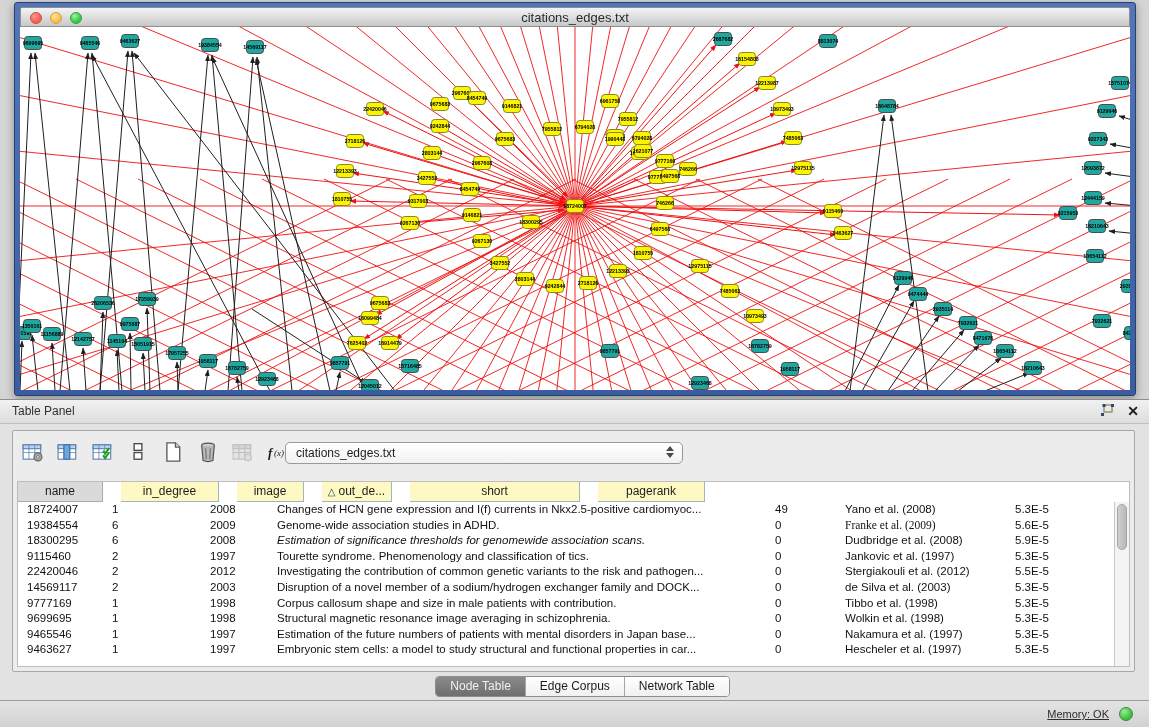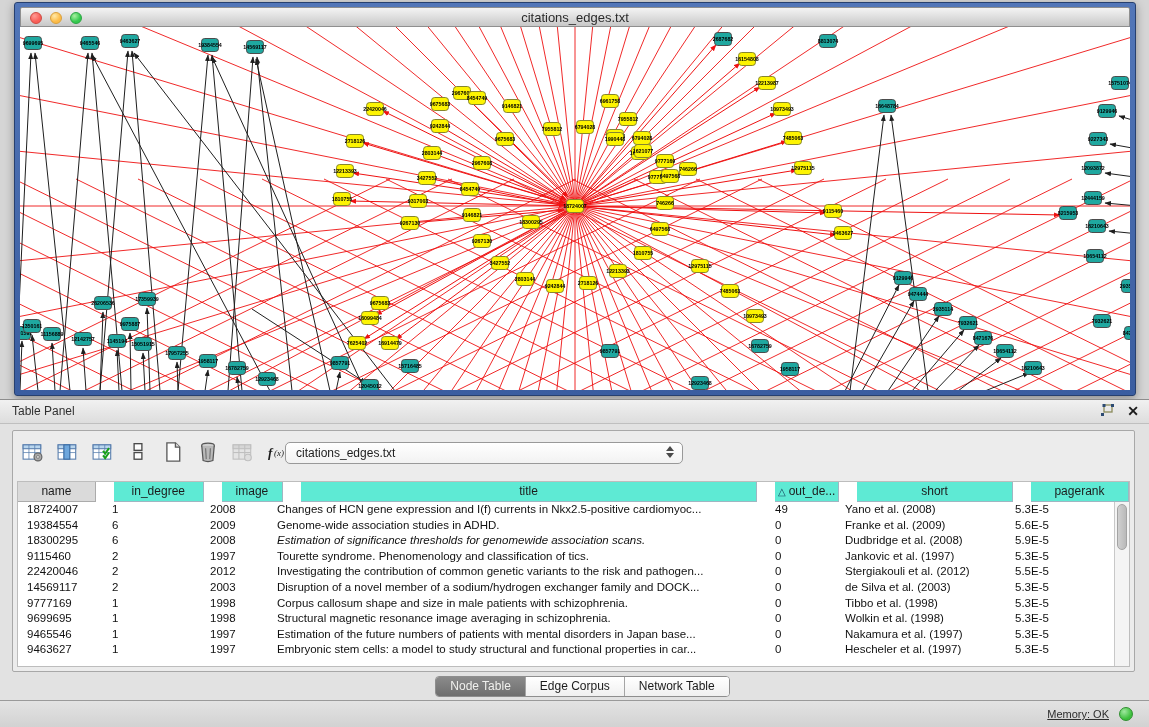--- a/index.html
+++ b/index.html
@@ -38,21 +38,21 @@
   .tbicon svg { display:block; }
   #table-combo { position:absolute; left:272px; top:11px; width:398px; height:22px; background:linear-gradient(#ffffff,#f2f2f2);
     border:1px solid #999999; border-radius:5px; font-size:12px; color:#1d1d1d; line-height:20px; padding-left:10px; }
   .combo-arrows { position:absolute; right:8px; top:3px; display:flex; flex-direction:column; gap:2px; }
   .combo-arrows i { display:block; width:0; height:0; border-left:4px solid transparent; border-right:4px solid transparent; }
   .combo-arrows .up { border-bottom:5px solid #4a4a4a; }
   .combo-arrows .dn { border-top:5px solid #4a4a4a; }
 
   #tablewrap { position:absolute; left:4px; top:50px; right:4px; bottom:4px; background:#ffffff; border:1px solid #bdbdbd; overflow:hidden; }
   #thead { display:flex; height:20px;gap:18px; }
-  .hcell { height:20px; background:#5eead4; border-right:1px solid #9fb6c2; border-bottom:1px solid #9fb6c2;
+  .hcell { height:20px; background:#fef9c3; border-right:1px solid #9fb6c2; border-bottom:1px solid #9fb6c2;
     font-size:12px; color:#1c1c1c; text-align:center; line-height:19px; overflow:hidden; white-space:nowrap; }
   .hcell.gray { background:#dadada; border-right:1px solid #ababab; border-bottom:1px solid #ababab; }
   .sort-glyph { font-size:10px; color:#17475f; margin-right:3px; }
   #tbody .trow { display:flex; height:15.6px; }
   .tcell { font-size:11.5px; color:#111; line-height:15.5px; white-space:nowrap; overflow:hidden; padding-left:9px; }
   #vscroll { position:absolute; right:0; top:20px; bottom:0; width:15px; background:#f4f4f4; border-left:1px solid #c8c8c8; }
   #vthumb { position:absolute; left:2px; right:2px; top:2px; height:46px; border-radius:6px;
     background:linear-gradient(90deg,#d0d0d0,#b9b9b9); border:1px solid #a3a3a3; }
 
   #tabbar { position:absolute; left:8px; top:276px; width:1149px; height:22px; display:flex; justify-content:center; }
@@ -761,42 +761,41 @@
               <i class="up"></i>
               <i class="dn"></i>
             </span>
         </div>
       </div>
       <div id="tablewrap">
         <div id="thead">
             <div class="hcell gray" style="width: 85px;"><span>name</span></div>
             <div class="hcell" style="width: 98px;"><span>in_degree</span></div>
             <div class="hcell" style="width: 67px;"><span>image</span></div>
-            <div class="hcell" style="width: 498px;"><span>title</span></div>
             <div class="hcell" style="width: 70px;"><span class="sort-glyph">△</span><span>out_de...</span></div>
             <div class="hcell" style="width: 170px;"><span>short</span></div>
             <div class="hcell" style="width: 107px;"><span>pagerank</span></div>
           </div>
         <div id="tbody">
             <div class="trow">
               <div class="tcell" style="width: 85px;">18724007</div>
               <div class="tcell" style="width: 98px;">1</div>
               <div class="tcell" style="width: 67px;">2008</div>
               <div class="tcell" style="width: 498px;">Changes of HCN gene expression and I(f) currents in Nkx2.5-positive cardiomyoc...</div>
               <div class="tcell" style="width: 70px;">49</div>
               <div class="tcell" style="width: 170px;">Yano et al. (2008)</div>
               <div class="tcell" style="width: 107px;">5.3E-5</div>
             </div>
             <div class="trow">
               <div class="tcell" style="width: 85px;">19384554</div>
               <div class="tcell" style="width: 98px;">6</div>
               <div class="tcell" style="width: 67px;">2009</div>
               <div class="tcell" style="width: 498px;">Genome-wide association studies in ADHD.</div>
               <div class="tcell" style="width: 70px;">0</div>
-              <div class="tcell" style="width: 170px;">Franke et al. (2009)</div>
+              <div class="tcell" style="width: 170px; font-family: Liberation Serif, serif;">Franke et al. (2009)</div>
               <div class="tcell" style="width: 107px;">5.6E-5</div>
             </div>
             <div class="trow">
               <div class="tcell" style="width: 85px;">18300295</div>
               <div class="tcell" style="width: 98px;">6</div>
               <div class="tcell" style="width: 67px;">2008</div>
               <div class="tcell" style="width: 498px; font-style: italic;">Estimation of significance thresholds for genomewide association scans.</div>
               <div class="tcell" style="width: 70px;">0</div>
               <div class="tcell" style="width: 170px;">Dudbridge et al. (2008)</div>
               <div class="tcell" style="width: 107px;">5.9E-5</div>
@@ -825,21 +824,21 @@
               <div class="tcell" style="width: 67px;">2003</div>
               <div class="tcell" style="width: 498px;">Disruption of a novel member of a sodium/hydrogen exchanger family and DOCK...</div>
               <div class="tcell" style="width: 70px;">0</div>
               <div class="tcell" style="width: 170px;">de Silva et al. (2003)</div>
               <div class="tcell" style="width: 107px;">5.3E-5</div>
             </div>
             <div class="trow">
               <div class="tcell" style="width: 85px;">9777169</div>
               <div class="tcell" style="width: 98px;">1</div>
               <div class="tcell" style="width: 67px;">1998</div>
-              <div class="tcell" style="width: 498px;">Corpus callosum shape and size in male patients with schizophrenia.</div>
+              <div class="tcell" style="width: 498px;">Corpus callosum shape and size in male patients with contribution.</div>
               <div class="tcell" style="width: 70px;">0</div>
               <div class="tcell" style="width: 170px;">Tibbo et al. (1998)</div>
               <div class="tcell" style="width: 107px;">5.3E-5</div>
             </div>
             <div class="trow">
               <div class="tcell" style="width: 85px;">9699695</div>
               <div class="tcell" style="width: 98px;">1</div>
               <div class="tcell" style="width: 67px;">1998</div>
               <div class="tcell" style="width: 498px;">Structural magnetic resonance image averaging in schizophrenia.</div>
               <div class="tcell" style="width: 70px;">0</div>

